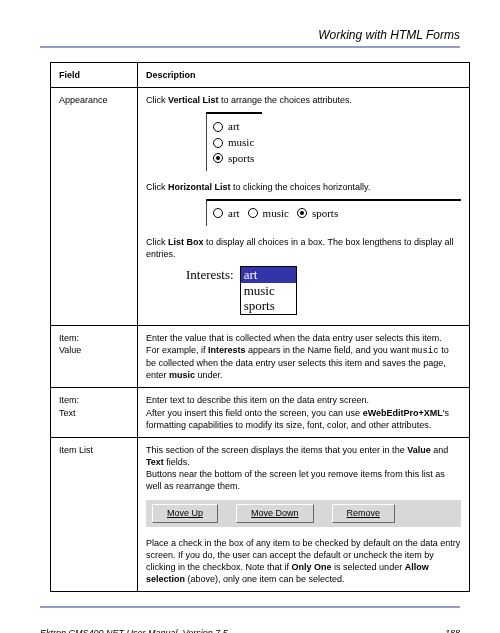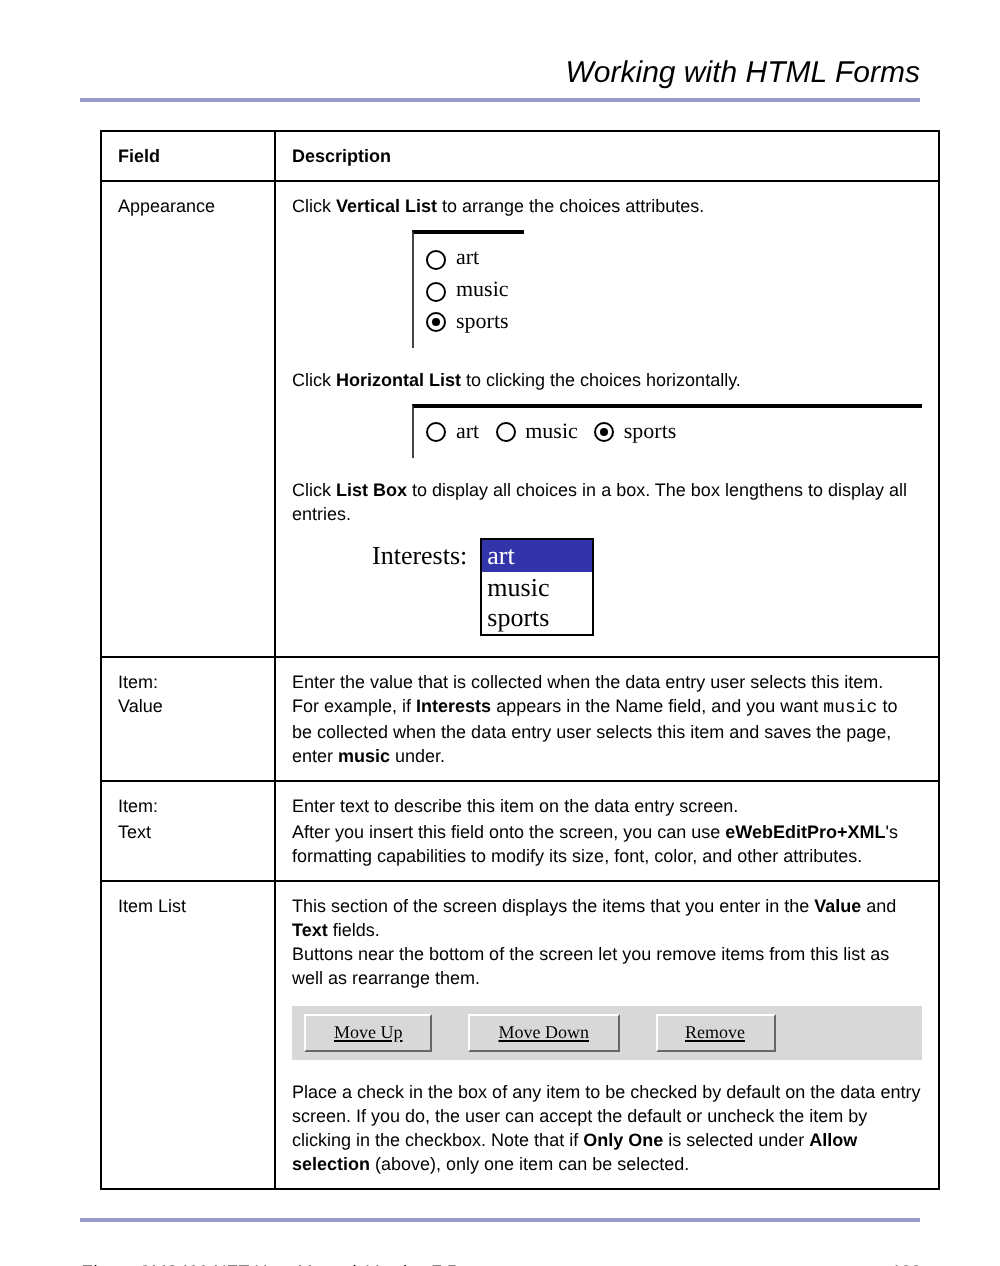--- a/index.html
+++ b/index.html
@@ -9,21 +9,21 @@
     font-size: 9px;
     background: #fff;
     width: 500px;
   }
   .page {
     padding: 28px 40px 20px 40px;
   }
   .header-title {
     text-align: right;
     font-style: italic;
-    font-size: 15px;
+    font-size: 12px;
     margin-bottom: 4px;
   }
   .header-rule {
     border-top: 2px solid #9999cc;
     margin-bottom: 14px;
   }
   table.main {
     border-collapse: collapse;
     width: 100%;
     margin-left: 10px;
@@ -97,21 +97,21 @@
     color: #fff;
   }
   .btn-row {
     display: flex;
     gap: 18px;
     margin: 8px 0 10px 0;
     background: #d8d8d8;
     padding: 4px 6px;
   }
   .winbtn {
-    font-family: Liberation Serif, serif;
+    font-family: Liberation Sans, sans-serif;
     font-size: 9px;
     padding: 2px 14px;
     background: #d8d8d8;
     border-top: 1px solid #fff;
     border-left: 1px solid #fff;
     border-right: 1px solid #666;
     border-bottom: 1px solid #666;
     text-decoration: underline;
     text-align: right;
   }

